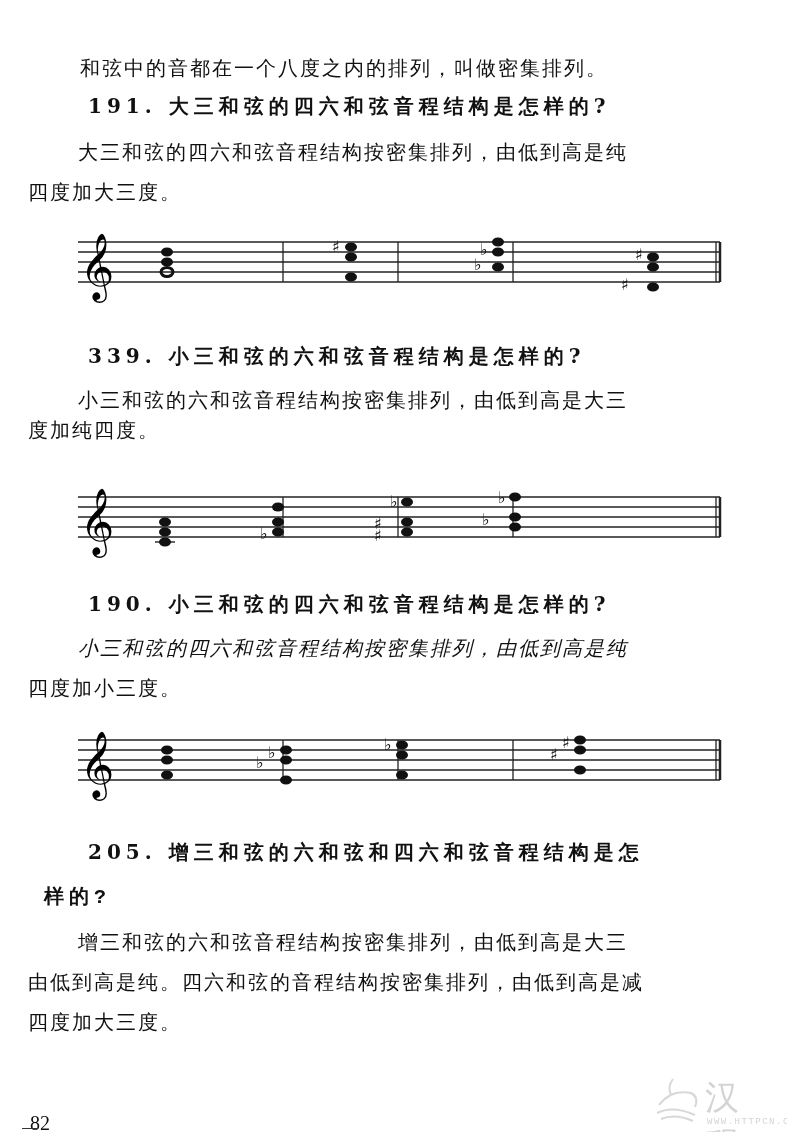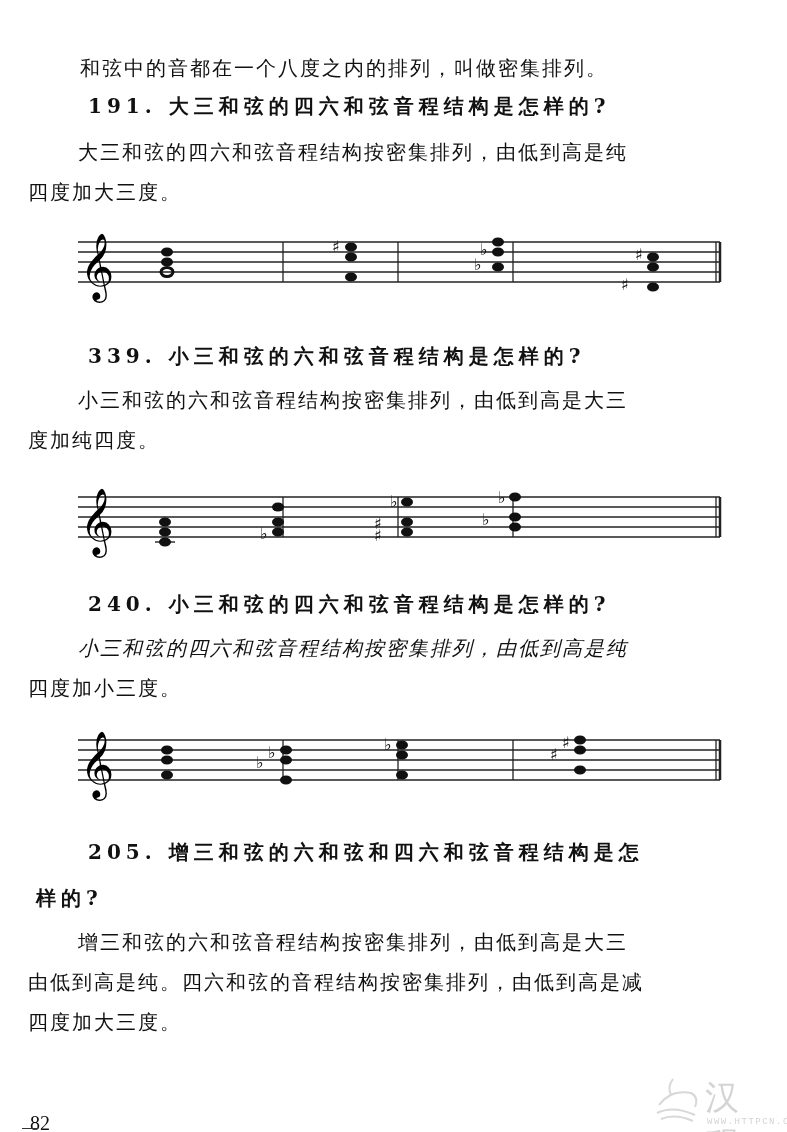--- a/index.html
+++ b/index.html
@@ -56,21 +56,21 @@
       <ellipse cx="593" cy="27" rx="6" ry="4.5"></ellipse>
         <ellipse cx="593" cy="37" rx="6" ry="4.5"></ellipse>
         <ellipse cx="593" cy="57" rx="6" ry="4.5"></ellipse>
       <text x="575" y="30" font-size="16">♯</text>
         <text x="561" y="60" font-size="16">♯</text>
     </g>
   </svg>
 
   <div class="line q" style="left:88px;top:346px;">339. 小三和弦的六和弦音程结构是怎样的?</div>
   <div class="line" style="left:78px;top:390px;">小三和弦的六和弦音程结构按密集排列，由低到高是大三</div>
-  <div class="line" style="left:28px;top:430px;text-align:right;">度加纯四度。</div>
+  <div class="line" style="left:28px;top:420px;text-align:right;">度加纯四度。</div>
 
   <svg class="staff" style="left:60px;top:485px;" width="670" height="80">
     <g stroke="#222" stroke-width="1.3">
       <line x1="18" y1="12" x2="660" y2="12"></line>
         <line x1="18" y1="22" x2="660" y2="22"></line>
       <line x1="18" y1="32" x2="660" y2="32"></line>
         <line x1="18" y1="42" x2="660" y2="42"></line>
       <line x1="18" y1="52" x2="660" y2="52"></line>
       <line x1="223" y1="12" x2="223" y2="52"></line>
         <line x1="338" y1="12" x2="338" y2="52"></line>
@@ -95,21 +95,21 @@
         <text x="314" y="44" font-size="16">♯</text>
         <text x="314" y="56" font-size="16">♯</text>
       <ellipse cx="455" cy="12" rx="6" ry="4.5"></ellipse>
         <ellipse cx="455" cy="32" rx="6" ry="4.5"></ellipse>
         <ellipse cx="455" cy="42" rx="6" ry="4.5"></ellipse>
       <text x="438" y="18" font-size="16">♭</text>
         <text x="422" y="40" font-size="16">♭</text>
     </g>
   </svg>
 
-  <div class="line q" style="left:88px;top:594px;">240. 小三和弦的四六和弦音程结构是怎样的?</div>
+  <div class="line q" style="left:88px;top:594px;">190. 小三和弦的四六和弦音程结构是怎样的?</div>
   <div class="line" style="left:78px;top:638px;font-style:italic;">小三和弦的四六和弦音程结构按密集排列，由低到高是纯</div>
   <div class="line" style="left:28px;top:678px;">四度加小三度。</div>
 
   <svg class="staff" style="left:60px;top:728px;" width="670" height="80">
     <g stroke="#222" stroke-width="1.3">
       <line x1="18" y1="12" x2="660" y2="12"></line>
         <line x1="18" y1="22" x2="660" y2="22"></line>
       <line x1="18" y1="32" x2="660" y2="32"></line>
         <line x1="18" y1="42" x2="660" y2="42"></line>
       <line x1="18" y1="52" x2="660" y2="52"></line>
@@ -135,21 +135,21 @@
       <text x="324" y="22" font-size="16">♭</text>
       <ellipse cx="520" cy="12" rx="6" ry="4.5"></ellipse>
         <ellipse cx="520" cy="22" rx="6" ry="4.5"></ellipse>
         <ellipse cx="520" cy="42" rx="6" ry="4.5"></ellipse>
       <text x="502" y="20" font-size="16">♯</text>
         <text x="490" y="32" font-size="16">♯</text>
     </g>
   </svg>
 
   <div class="line q" style="left:88px;top:842px;">205. 增三和弦的六和弦和四六和弦音程结构是怎</div>
-  <div class="line q" style="left:36px;top:888px;">样的?</div>
+  <div class="line q" style="left:44px;top:888px;font-family:Liberation Mono, monospace;">样的?</div>
   <div class="line" style="left:78px;top:932px;">增三和弦的六和弦音程结构按密集排列，由低到高是大三</div>
   <div class="line" style="left:28px;top:972px;">由低到高是纯。四六和弦的音程结构按密集排列，由低到高是减</div>
   <div class="line" style="left:28px;top:1012px;">四度加大三度。</div>
 
   <div class="page-num">82</div>
 
   <div class="wm">
     <svg class="wm-logo" width="48" height="48">
       <g fill="none" stroke="#d8d8d8" stroke-width="2">
         <path d="M4 30 Q16 14 36 18 Q44 22 40 32"></path>

